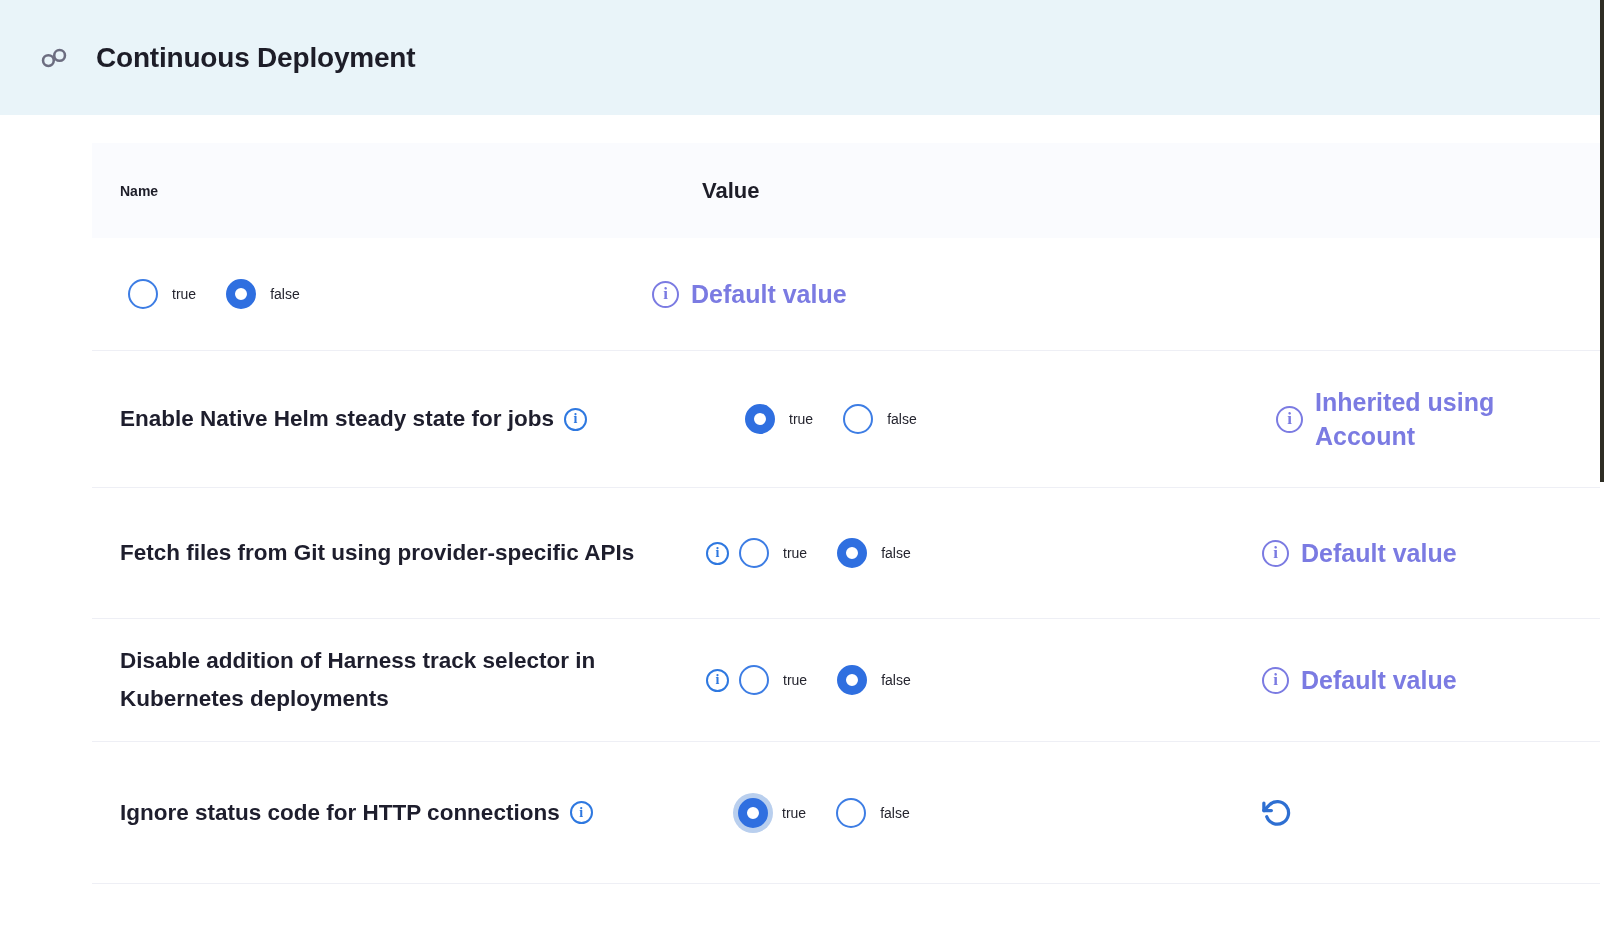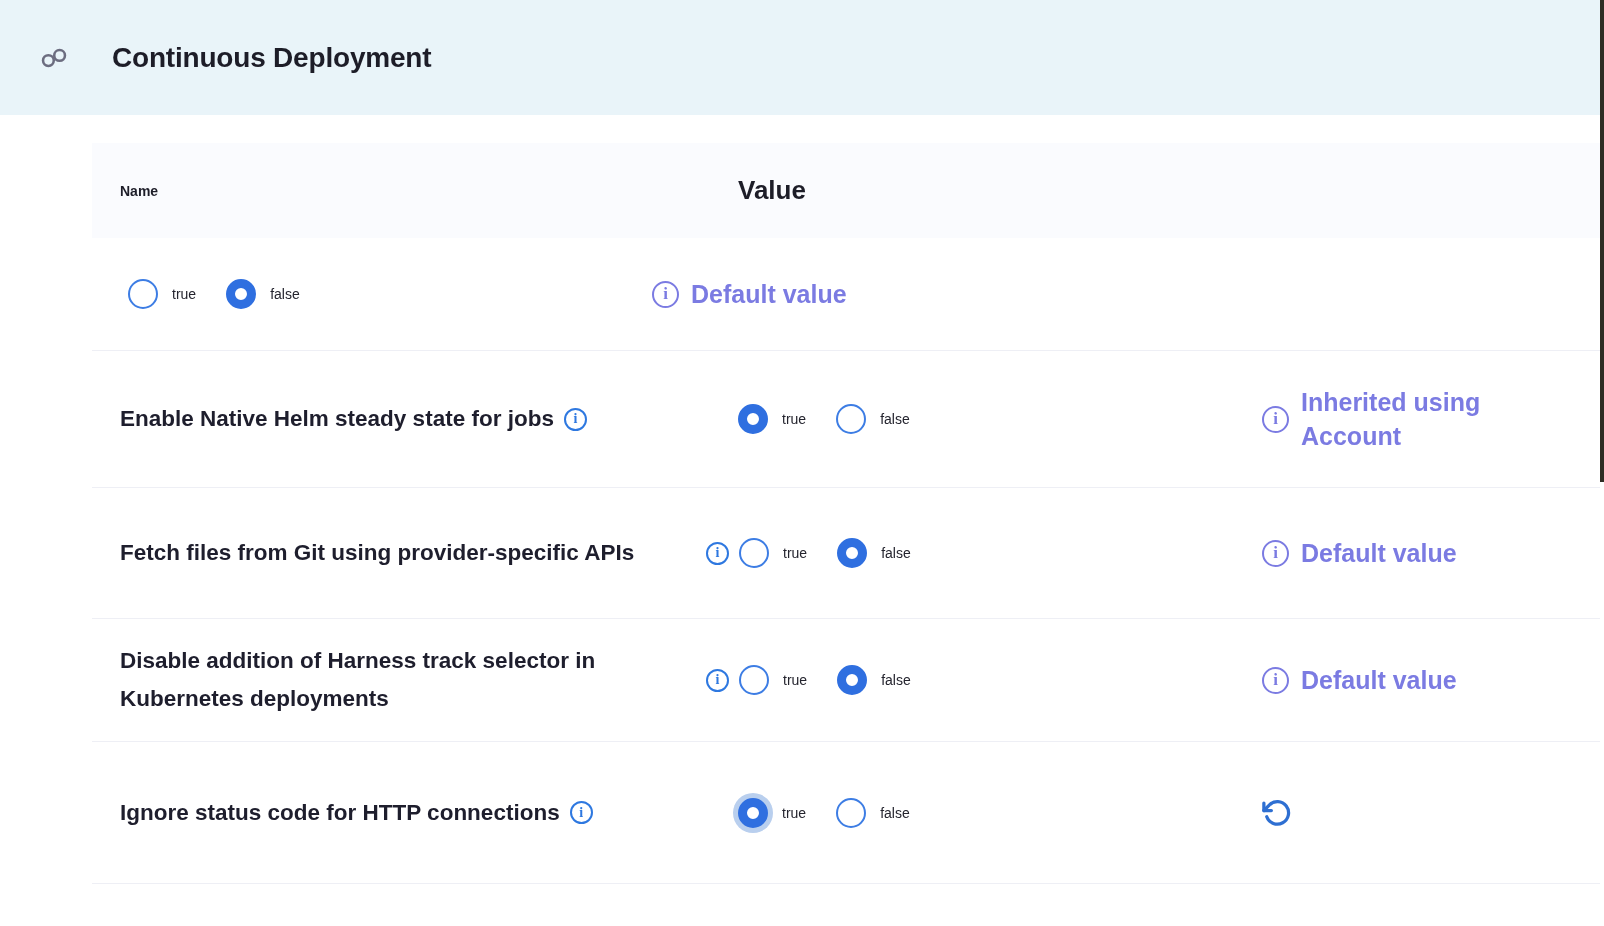--- a/index.html
+++ b/index.html
@@ -7,21 +7,21 @@
     width:1604px; height:926px; position:relative; overflow:hidden;
     background:#ffffff;
     font-family:"Liberation Sans", sans-serif;
     color:var(--text, #1D1D28);
   }
 
   
   .banner {
     position:absolute; top:0; left:0; width:1604px; height:115px;
     background:var(--banner-bg, #E9F4F9);
-    display:flex; align-items:center;gap:16px;
+    display:flex; align-items:center;
   }
   .link-icon {
     margin-left:40px; width:28px; height:28px; display:inline-flex;
     color:#6C6D80; flex-shrink:0;
   }
   .link-icon svg { width:28px; height:28px; }
   .title {
     margin:0 0 0 28px; font-size:28px; font-weight:700;
     letter-spacing:-0.2px; color:var(--text, #1D1D28);
   }
@@ -31,31 +31,31 @@
   .thead {
     height:95px; background:var(--table-header-bg, #FAFBFE);
     display:flex; align-items:center;
   }
   .trow {
     display:flex; align-items:center;
     border-bottom:1px solid var(--divider, #EEEFF5);
     background:#ffffff;
   }
   .row-1 { min-height:112px; }
-  .row-2 { min-height:136px; }
+  .row-2 { min-height:136px;gap:7px; }
   .row-3 { min-height:130px; }
   .row-4 { min-height:122px;justify-content:space-between; }
   .row-5 { min-height:141px; }
 
   .cell-name   { flex:0 0 610px; box-sizing:border-box; padding-left:28px; }
   .cell-value  { flex:0 0 560px; display:flex; align-items:center; }
   .cell-status { flex:1 1 auto; display:flex; align-items:center; gap:12px; padding-right:16px; }
 
   .th-name  { font-size:14px; font-weight:600; color:var(--text, #1D1D28); }
-  .th-value { font-size:26px; font-weight:600; color:var(--text, #1D1D28); margin-left:36px; }
+  .th-value { font-size:22px; font-weight:600; color:var(--text, #1D1D28); }
 
   .name-wrap { font-size:22.5px; font-weight:600; line-height:38px; color:#1E1E2D; }
   .oneline .name-wrap { white-space:nowrap; }
   .row-3 .name-text { display:inline-block; max-width:540px; }
   .row-4 .name-text { display:inline-block; max-width:560px; }
 
   
   .info-icon {
     display:inline-flex; align-items:center; justify-content:center;
     border-radius:50%; box-sizing:border-box;

